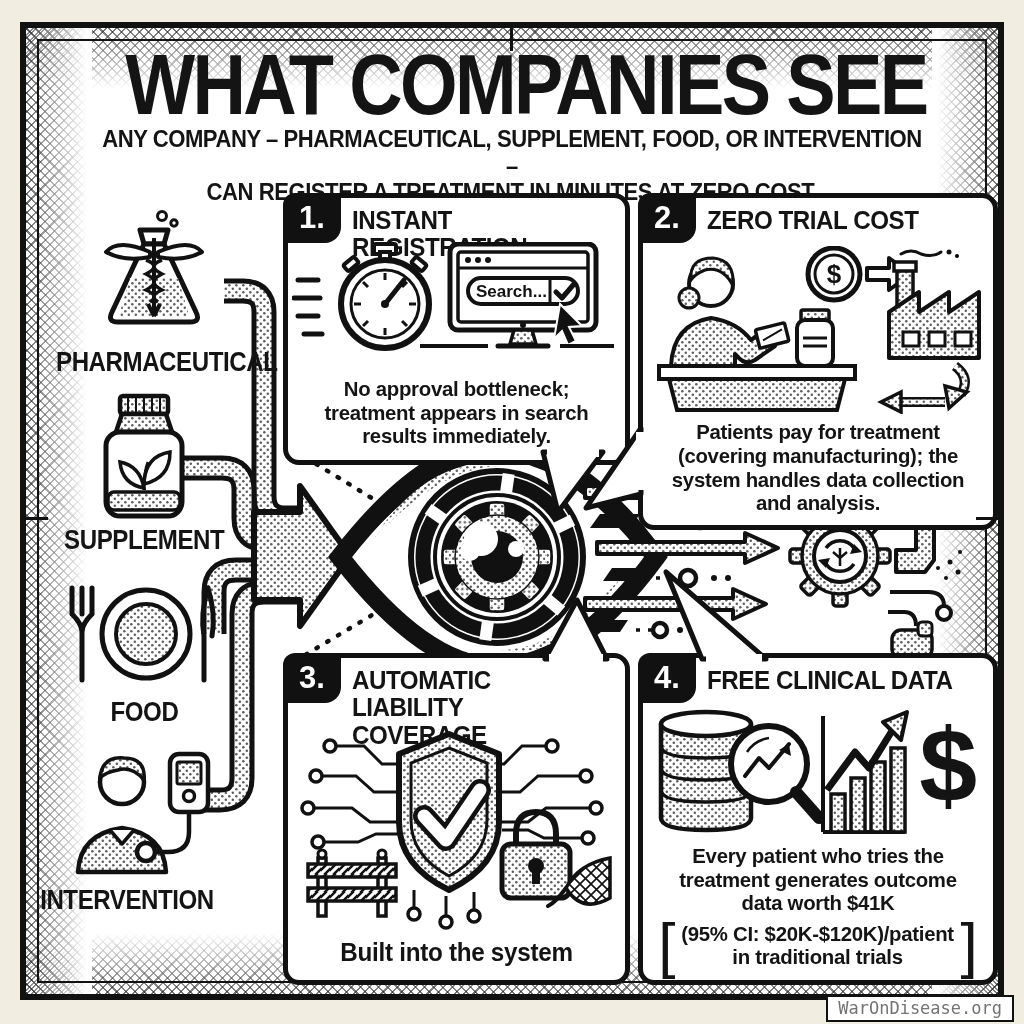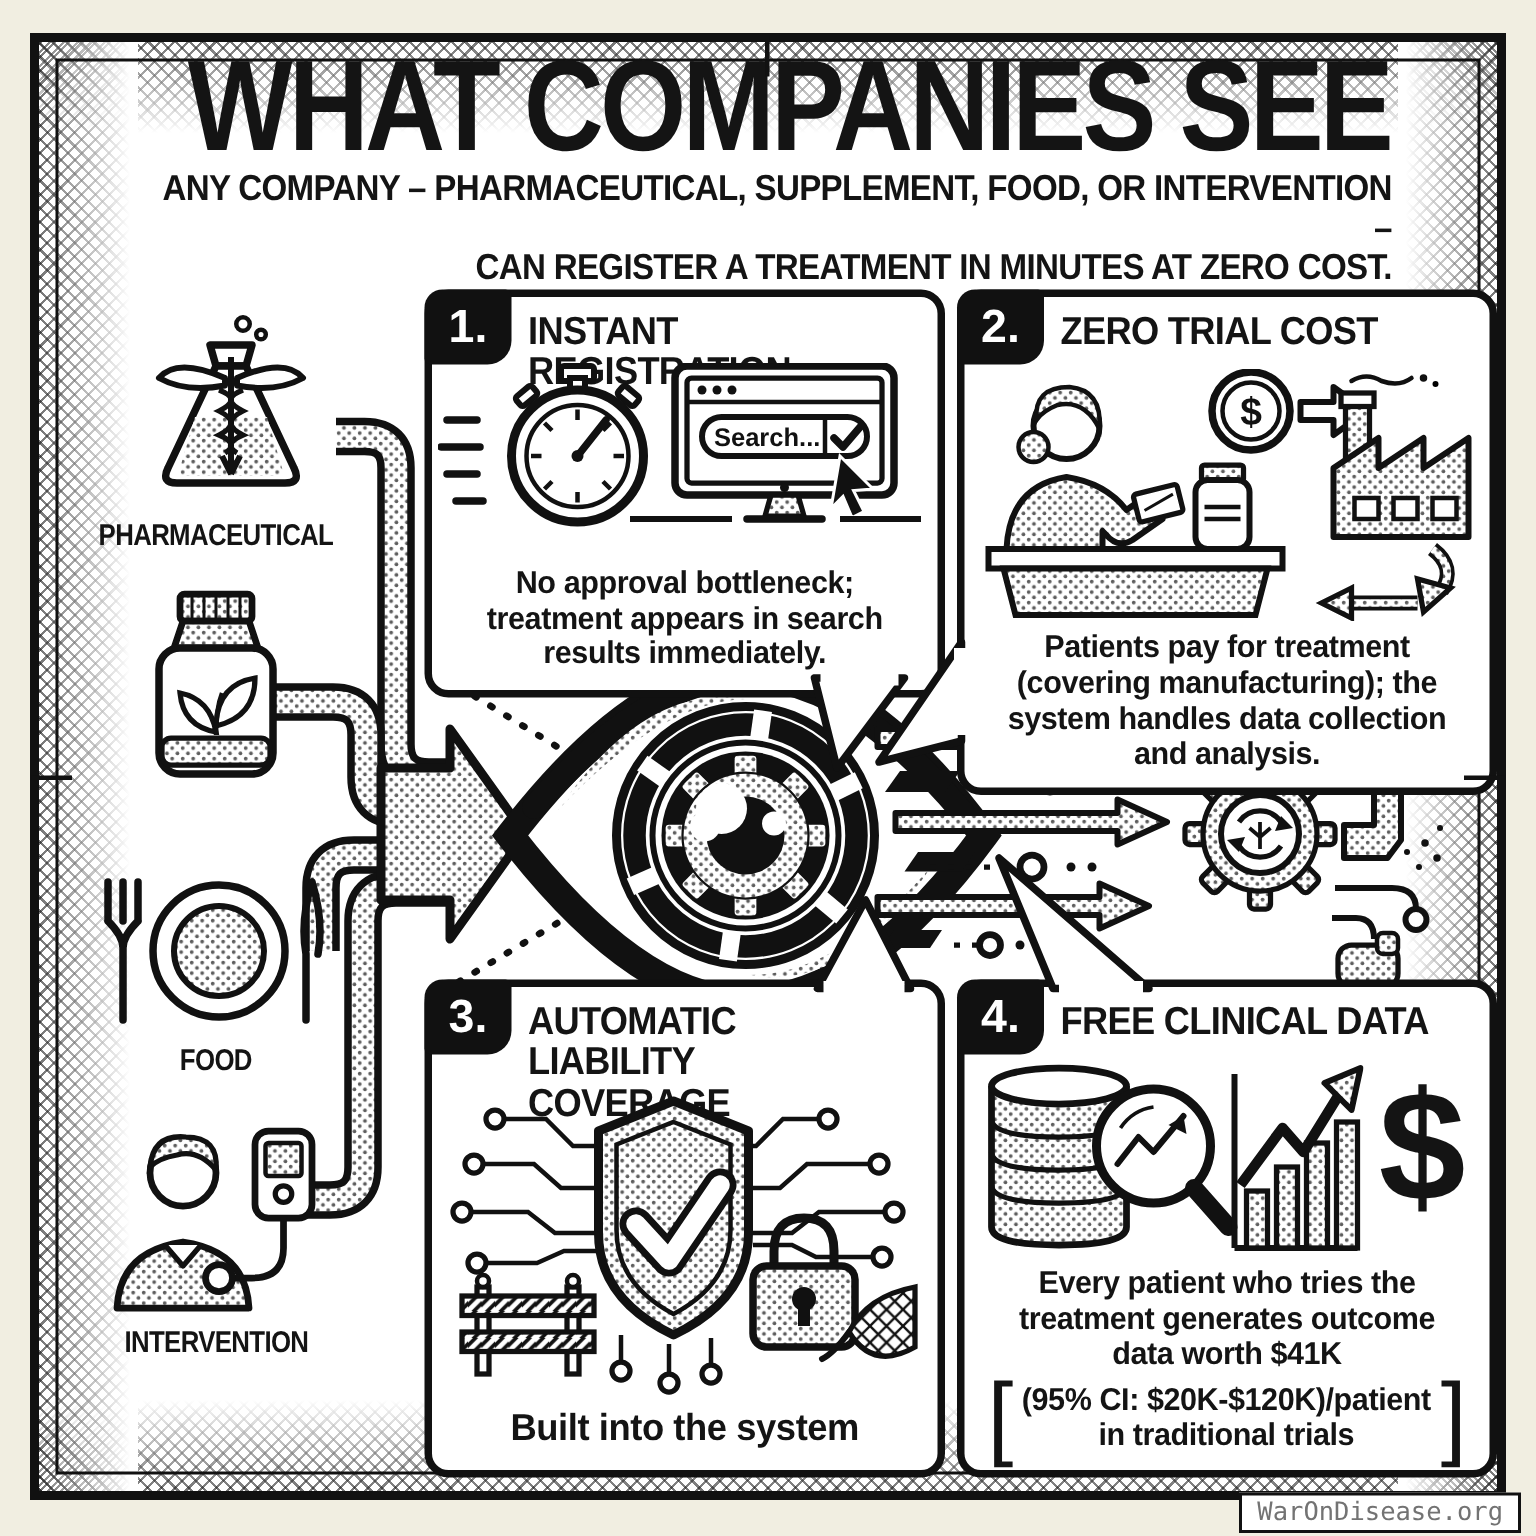--- a/index.html
+++ b/index.html
@@ -21,25 +21,25 @@
     background-image:linear-gradient(to right,rgba(255,255,255,0) 0%,#fff 92%),
     repeating-linear-gradient(45deg,rgba(25,25,25,.6) 0 1.5px,transparent 1.5px 6.5px),
     repeating-linear-gradient(-45deg,rgba(25,25,25,.6) 0 1.5px,transparent 1.5px 6.5px);}
   .hatch.r{top:0;bottom:0;right:0;width:66px;
     background-image:linear-gradient(to left,rgba(255,255,255,0) 0%,#fff 92%),
     repeating-linear-gradient(45deg,rgba(25,25,25,.6) 0 1.5px,transparent 1.5px 6.5px),
     repeating-linear-gradient(-45deg,rgba(25,25,25,.6) 0 1.5px,transparent 1.5px 6.5px);}
   .innerline{position:absolute;inset:11px;border:2.5px solid #111;pointer-events:none;}
   .tick{position:absolute;background:#111;z-index:4;}
   .cond{display:inline-block;transform:scaleX(.86);transform-origin:center;}
-  .header{position:absolute;left:60px;right:60px;top:31px;text-align:right;z-index:2;}
+  .header{position:absolute;left:60px;right:60px;top:44px;text-align:center;z-index:2;}
   .title{font-size:86px;font-weight:bold;letter-spacing:-3px;line-height:.95;white-space:nowrap;}
   .subtitle{font-size:24px;font-weight:bold;letter-spacing:-.5px;
             line-height:1.12;white-space:pre-line;}
-  .srclabel{position:absolute;z-index:2;font-size:20px;font-weight:bold;text-align:center;
+  .srclabel{position:absolute;z-index:2;font-size:28px;font-weight:bold;text-align:center;
             white-space:nowrap;letter-spacing:-.5px;}
   .icnwrap{position:absolute;z-index:2;}
   .flow{position:absolute;left:0;top:0;z-index:1;}
   .tails{position:absolute;left:0;top:0;z-index:3;pointer-events:none;}
   .box{position:absolute;background:#fff;border:5px solid #111;border-radius:16px;z-index:2;}
   .badge{position:absolute;left:-5px;top:-5px;width:58px;height:50px;background:#111;color:#fff;
          font-size:31px;font-weight:bold;display:flex;align-items:center;justify-content:center;
          border-radius:12px 4px 16px 4px;}
   .boxtitle{position:absolute;left:64px;top:9px;font-size:26px;font-weight:bold;
             letter-spacing:-.5px;line-height:1.05;transform:scaleX(.93);transform-origin:left;}
@@ -240,20 +240,21 @@
       <rect x="28" y="4" width="48" height="18" rx="3" fill="url(#dots)" stroke="#111" stroke-width="4.5"></rect>
       <path d="M36,6 V20 M44,6 V20 M52,6 V20 M60,6 V20 M68,6 V20" stroke="#111" stroke-width="2"></path>
       <path d="M30,22 H74 L80,40 H24 Z" fill="url(#dots)" stroke="#111" stroke-width="4.5" stroke-linejoin="round"></path>
       <rect x="14" y="40" width="76" height="84" rx="14" fill="#fff" stroke="#111" stroke-width="5"></rect>
       <rect x="16" y="100" width="72" height="18" rx="6" fill="url(#dots)" stroke="#111" stroke-width="3.5"></rect>
       <path d="M52,96 Q48,74 28,70 Q30,92 52,96 Z" fill="#fff" stroke="#111" stroke-width="3.5"></path>
       <path d="M52,90 Q54,64 78,60 Q78,86 52,92 Z" fill="#fff" stroke="#111" stroke-width="3.5"></path>
       <path d="M52,98 Q52,80 56,70" fill="none" stroke="#111" stroke-width="3"></path>
     </svg>
   </div>
+  <div class="srclabel" style="left:44px;top:524px;width:200px"><span class="cond">SUPPLEMENT</span></div>
 
   <div class="icnwrap" style="left:56px;top:584px">
     <svg width="175" height="100" viewBox="0 0 175 100">
       <path d="M16,4 V30 M26,4 V30 M36,4 V30 M16,30 Q26,40 26,48 V96 M36,30 Q26,40 26,48" fill="none" stroke="#111" stroke-width="5" stroke-linecap="round"></path>
       <circle cx="90" cy="50" r="44" fill="#fff" stroke="#111" stroke-width="5"></circle>
       <circle cx="90" cy="50" r="30" fill="url(#dots)" stroke="#111" stroke-width="4"></circle>
       <path d="M152,4 Q144,30 148,52 V96 M152,4 Q160,30 156,52" fill="none" stroke="#111" stroke-width="5" stroke-linecap="round"></path>
     </svg>
   </div>
   <div class="srclabel" style="left:54px;top:696px;width:180px"><span class="cond">FOOD</span></div>
@@ -264,21 +265,21 @@
       <path d="M34,30 Q36,8 58,10 Q80,10 78,32 Q66,18 52,22 Q40,24 34,30 Z" fill="url(#dots)" stroke="#111" stroke-width="3.5"></path>
       <path d="M12,124 Q14,86 56,80 Q98,86 100,124 Z" fill="url(#dots)" stroke="#111" stroke-width="4.5" stroke-linejoin="round"></path>
       <path d="M44,82 L56,96 L68,82" fill="#fff" stroke="#111" stroke-width="3.5" stroke-linejoin="round"></path>
       <rect x="104" y="6" width="38" height="58" rx="9" fill="#fff" stroke="#111" stroke-width="4.5"></rect>
       <rect x="111" y="14" width="24" height="22" rx="2" fill="url(#dots)" stroke="#111" stroke-width="3"></rect>
       <circle cx="123" cy="48" r="5.5" fill="none" stroke="#111" stroke-width="3.5"></circle>
       <path d="M123,64 V84 Q123,104 102,104 H88" fill="none" stroke="#111" stroke-width="4.5"></path>
       <circle cx="80" cy="104" r="9" fill="#fff" stroke="#111" stroke-width="4.5"></circle>
     </svg>
   </div>
-  <div class="srclabel" style="left:30px;top:884px;width:228px"><span class="cond">INTERVENTION</span></div>
+  <div class="srclabel" style="left:13px;top:884px;width:228px"><span class="cond">INTERVENTION</span></div>
 
   <div class="box" style="left:283px;top:193px;width:337px;height:262px">
     <div class="badge">
         <span>1.</span>
       </div>
     <div class="boxtitle"><span>INSTANT REGISTRATION</span></div>
     <svg style="position:absolute;left:4px;top:44px" width="326" height="128" viewBox="0 0 326 128">
       <g stroke="#111" stroke-width="5" stroke-linecap="round">
         <path d="M6,38 H26"></path>
           <path d="M2,56 H28"></path>

